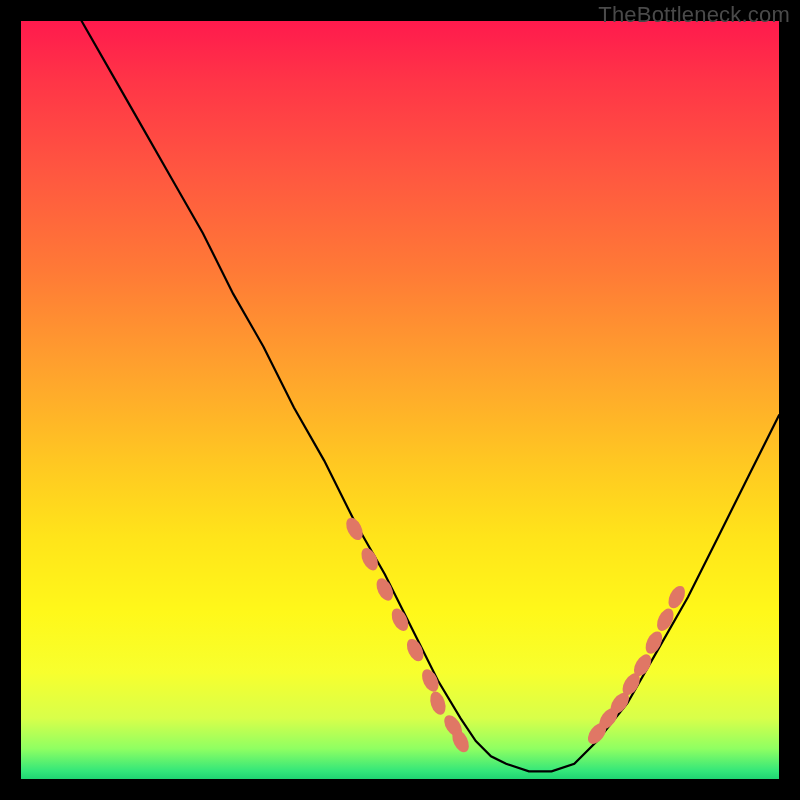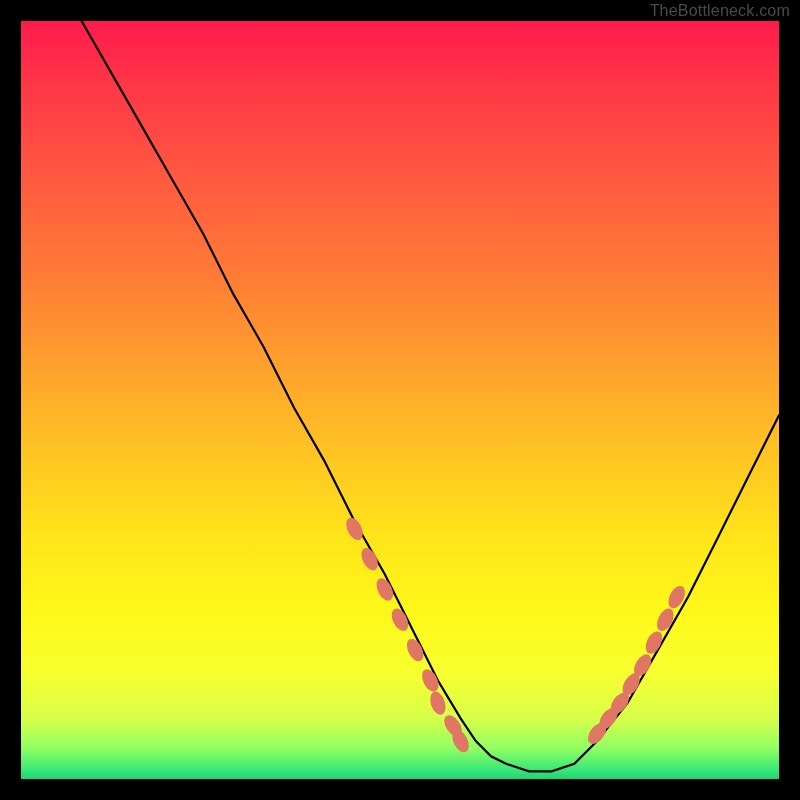--- a/index.html
+++ b/index.html
@@ -39,21 +39,21 @@
       #8fff62 96%,
       #32e67a 99%,
       #1fd472 100%
     );
   }
   .watermark {
     position: absolute;
     top: 2px;
     right: 10px;
     color: #4a4a4a;
-    font-size: 16px;
+    font-size: 22px;
     letter-spacing: 0.2px;
     font-weight: 500;
     user-select: none;
   }
   svg.curve {
     position: absolute;
     left: 0;
     top: 0;
     width: 758px;
     height: 758px;

